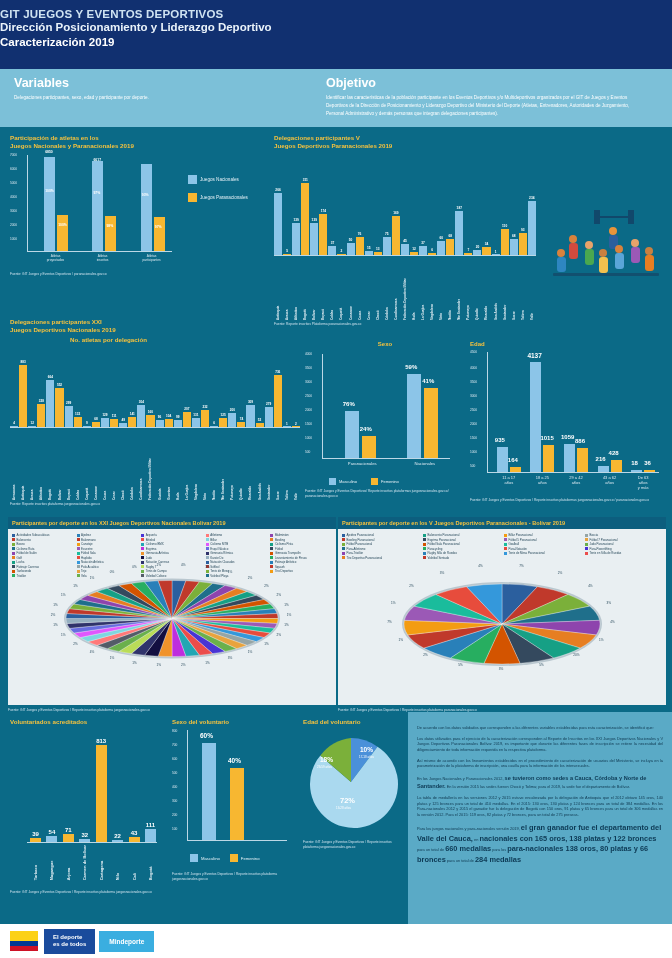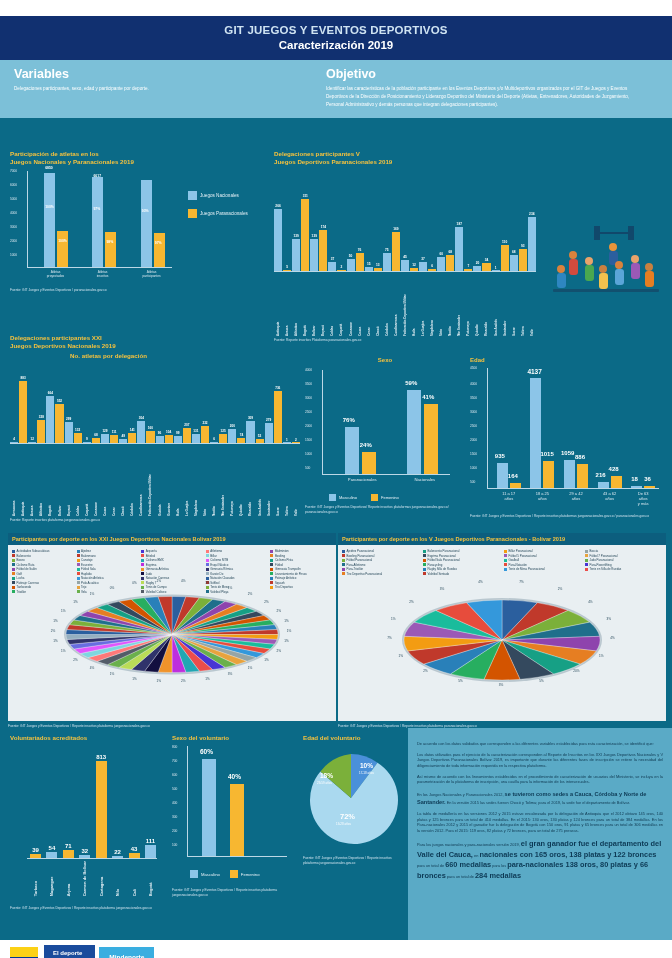--- a/index.html
+++ b/index.html
@@ -6,23 +6,22 @@
   html,body { background:#fff; }
   body {
     width:672px; height:958px; position:relative;
     font-family:"Liberation Sans", sans-serif;
     overflow:hidden;
   }
   .page { width:672px; height:958px; position:relative; background:#0b6a87; }
 
   
   .hdr {
-    background:#113070; color:#fff; text-align:center;
-    padding:8px 0 9px 0;
-    margin-top:16px;
+    background:#113070; color:#fff; 
+    padding:8px 0 21px 0;
   }
   .hdr .l1 { font-size:11.5px; font-weight:bold; letter-spacing:.2px; color:#cfe3f2;}
   .hdr .l2 { font-size:11.5px; font-weight:bold; margin-top:1px; color:#e9f2fa;}
   .hdr .l3 { font-size:11.5px; font-weight:bold; margin-top:3px; color:#fff;}
 
   .objbar { background:#7cc0d8; padding:7px 14px 10px 14px; display:flex; }
   .objbar .col { flex:1; }
   .objbar .col.right { flex:1; }
   .objbar h2 { color:#fff; font-size:12.5px; font-weight:bold; margin-bottom:4px;}
   .objbar p { color:#fff; font-size:4.6px; line-height:1.7; }
@@ -55,20 +54,21 @@
   .fbtn { background:#1a4b9c; color:#fff; font-size:6px; font-weight:bold; padding:5px 9px; line-height:1.25; }
   .fbtn2 { background:#3aaee0; color:#fff; font-size:6.5px; font-weight:bold; padding:7px 10px; margin-left:4px;}
 </style>
 </head>
 <body>
 
 <div class="page">
 
   <div class="hdr">
     <div class="l1">GIT JUEGOS Y EVENTOS DEPORTIVOS</div>
+    <div class="l2">Dirección Posicionamiento y Liderazgo Deportivo</div>
     <div class="l3">Caracterización 2019</div>
   </div>
 
   <div class="objbar">
     <div class="col right">
       <h2>Variables</h2>
       <p>Delegaciones participantes, sexo, edad y participante por deporte.</p>
     </div>
     <div class="col" style="padding-right:20px;">
       <h2>Objetivo</h2>

